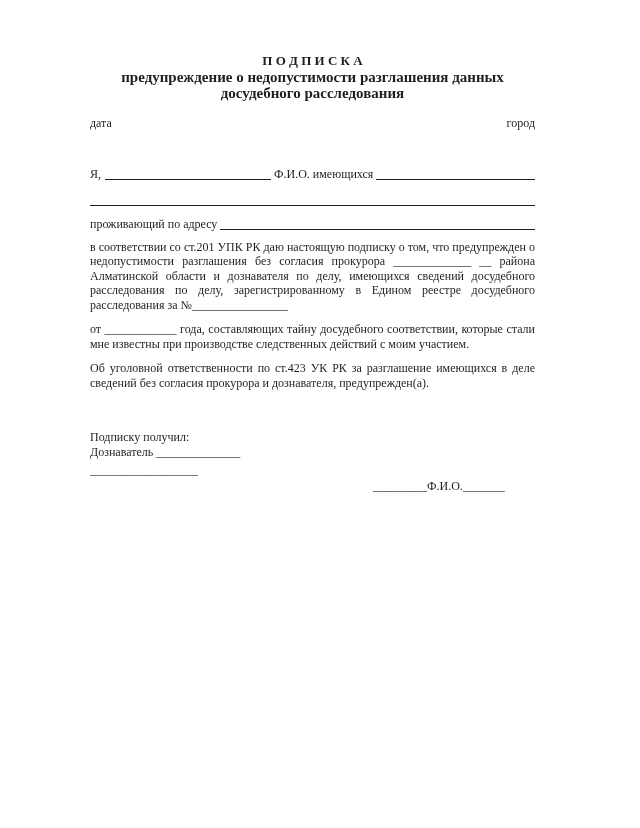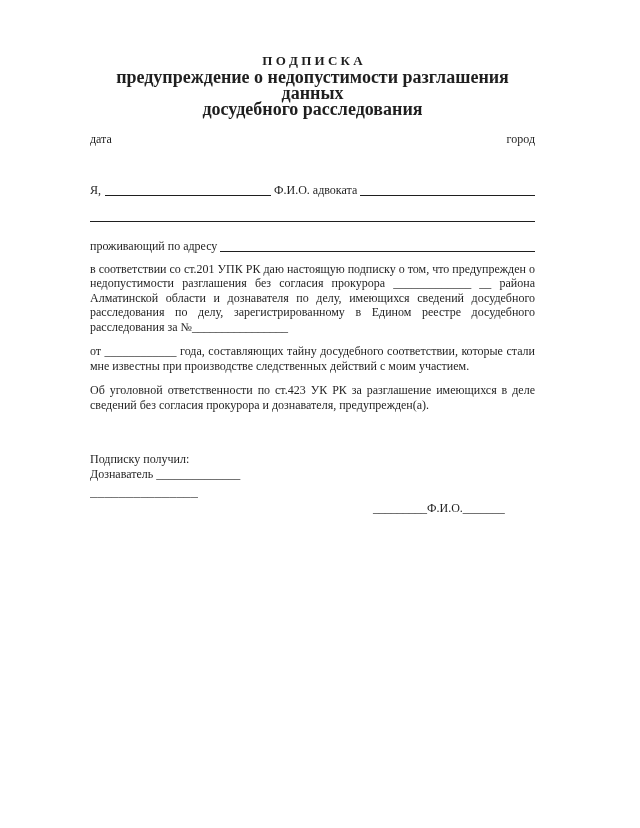--- a/index.html
+++ b/index.html
@@ -22,21 +22,21 @@
   }
   .title {
     text-align: center;
     font-weight: bold;
     font-size: 13px;
     line-height: 17px;
   }
   .subtitle {
     text-align: center;
     font-weight: bold;
-    font-size: 18px;
+    font-size: 15px;
     line-height: 16px;
   }
   .date-city {
     margin-top: 15px;
     display: flex;
     justify-content: space-between;
     align-items: baseline;
     gap: 41px;
   }
   .identity {
@@ -53,21 +53,21 @@
   }
   .blank-identity-1 { width: 166px; margin-left: 4px; }
   .blank-grow { flex: 1 1 auto; margin-left: 3px; }
   .identity-middle { margin-left: 3px; white-space: nowrap; }
   .fullline {
     height: 0;
     border-bottom: 1px solid #1f1f1f;
     margin-top: 24px;
   }
   .address {
-    margin-top: 17px;
+    margin-top: 11px;
     display: flex;
     align-items: baseline;
   }
   .address-label { white-space: nowrap; }
   .para {
     margin: 8px 0 0 0;
     text-align: justify;
   }
   .para + .para { margin-top: 10px; }
   .footer {
@@ -93,21 +93,21 @@
   <div class="subtitle">досудебного расследования</div>
 
   <div class="date-city">
     <span>дата</span>
     <span>город</span>
   </div>
 
   <div class="identity">
     <span>Я,</span>
     <span class="blank blank-identity-1"></span>
-    <span class="identity-middle">Ф.И.О. адвоката</span>
+    <span class="identity-middle">Ф.И.О. имеющихся</span>
     <span class="blank blank-grow"></span>
   </div>
 
   <div class="fullline"></div>
 
   <div class="address">
     <span class="address-label">проживающий по адресу</span>
     <span class="blank blank-grow"></span>
   </div>
 

